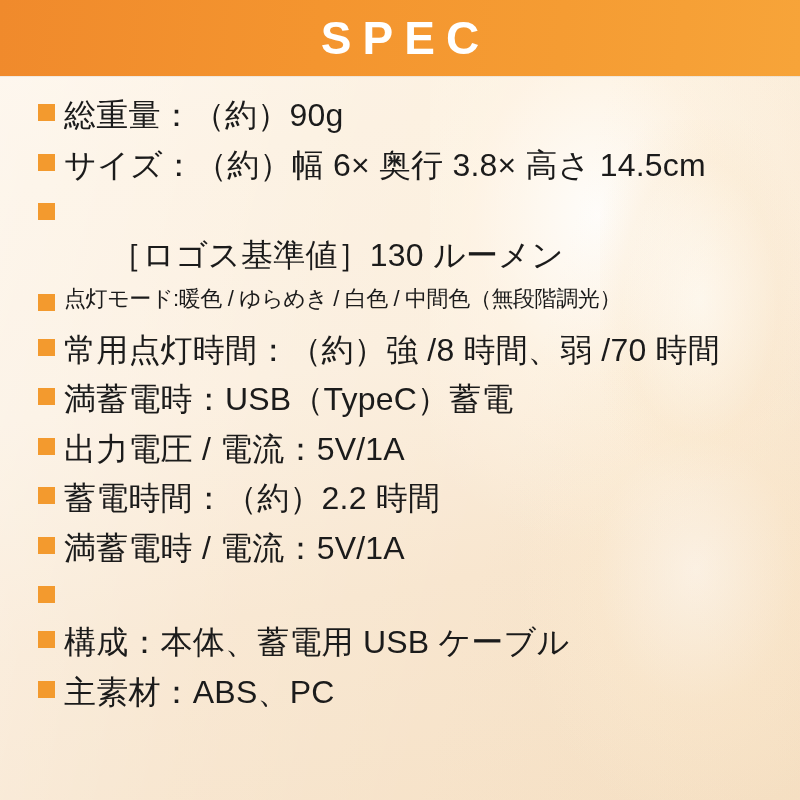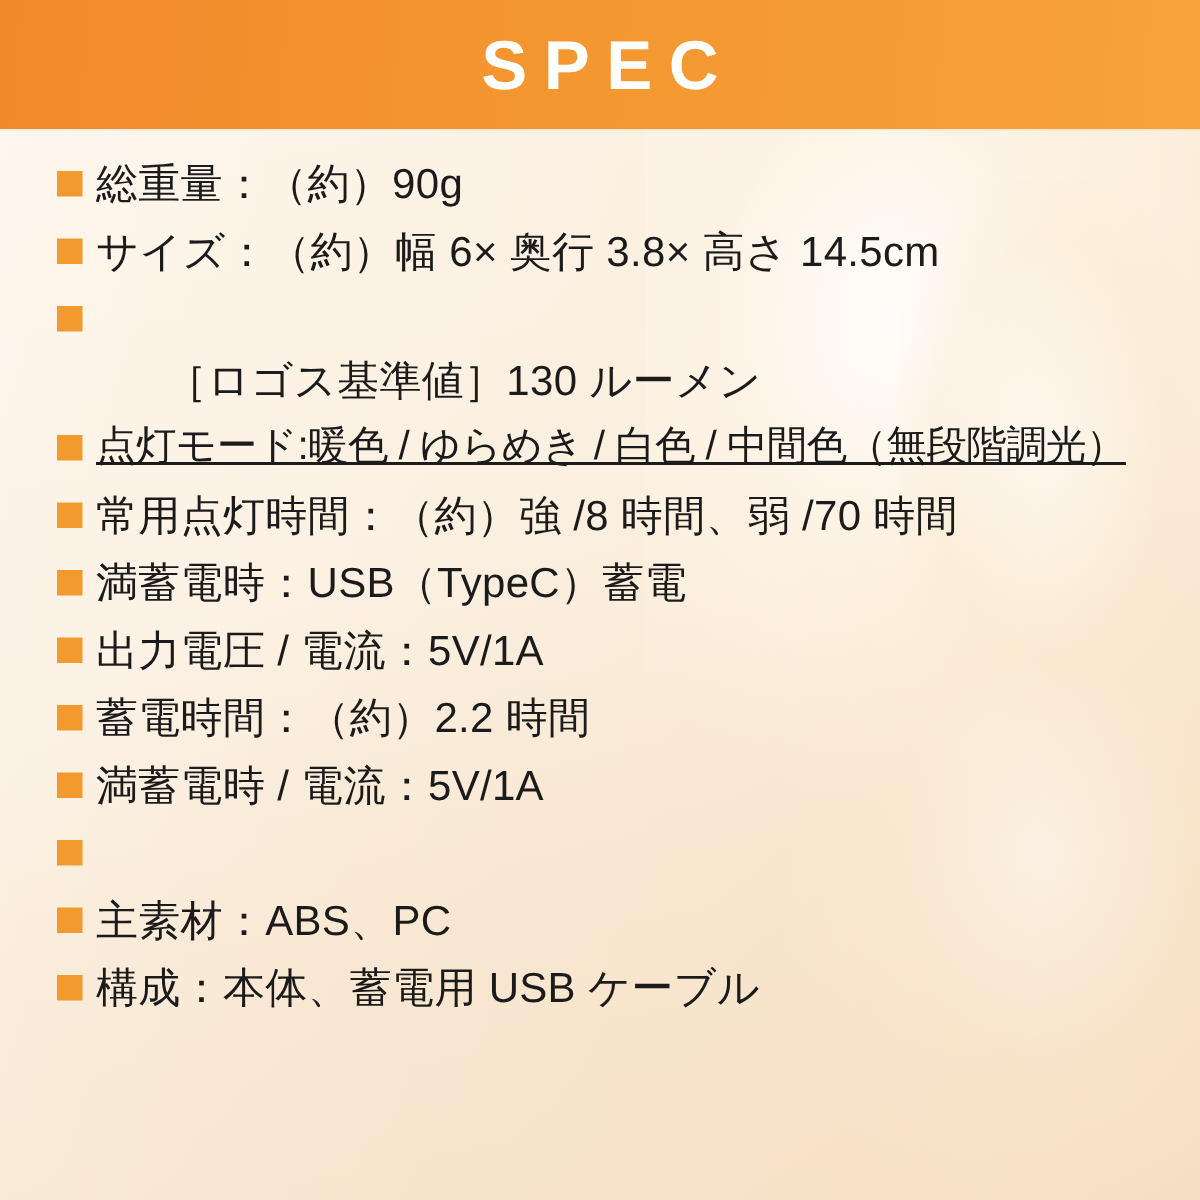--- a/index.html
+++ b/index.html
@@ -53,21 +53,21 @@
     left: 0;
     top: 0;
     width: 800px;
     height: 800px;
     background: linear-gradient(105deg, rgba(255,255,255,0.42) 0%, rgba(255,255,255,0.10) 38%, rgba(250,230,200,0.0) 62%, rgba(240,206,160,0.16) 100%);
     pointer-events: none;
   }
 
   .header {
     position: relative;
-    height: 86px;
+    height: 76px;
     background: linear-gradient(95deg, #f08a2c 0%, #f4952f 40%, #f59c33 70%, #f7a439 100%);
     display: flex;
     align-items: center;
     justify-content: center;
     box-shadow: 0 1px 0 rgba(0,0,0,0.05);
   }
   .header-title {
     color: #ffffff;
     font-size: 46px;
     font-weight: bold;
@@ -98,39 +98,38 @@
     margin-top: 10px;
     margin-right: 9px;
   }
   .bullet-spacer {
     flex: 0 0 auto;
     width: 17px;
     height: 17px;
     margin-right: 9px;
   }
   .spec-text {
-    font-size: 28px;
+    font-size: 32px;
     line-height: 1.33;
     color: #1b1b1b;
     font-family: "Liberation Sans", sans-serif;
     letter-spacing: 0.2px;
     white-space: nowrap;
   }
   .spec-item.continued {
     margin-top: -4px;
     margin-bottom: 7px;
   }
   .spec-item.continued .spec-text {
     padding-left: 46px;
     text-align: center;
   }
   .spec-item.tight .spec-text {
-    font-size: 27px;
+    font-size: 22px;
     letter-spacing: -0.4px;
-    text-decoration: underline;
   }
 </style>
 </head>
 <body>
 
 <div class="page">
   <div class="bg-glow-a"></div>
   <div class="bg-glow-b"></div>
   <div class="bg-glow-c"></div>
   <div class="bg-shade"></div>
@@ -177,20 +176,20 @@
     </li>
     <li class="spec-item">
       <span class="bullet"></span>
       <span class="spec-text">満蓄電時 / 電流：5V/1A</span>
     </li>
     <li class="spec-item">
       <span class="bullet"></span>
     </li>
     <li class="spec-item">
       <span class="bullet"></span>
-      <span class="spec-text">主素材：ABS、PC</span>
+      <span class="spec-text">構成：本体、蓄電用 USB ケーブル</span>
     </li>
     <li class="spec-item">
       <span class="bullet"></span>
-      <span class="spec-text">構成：本体、蓄電用 USB ケーブル</span>
+      <span class="spec-text">主素材：ABS、PC</span>
     </li>
   </ul>
 </div>
 
 </body></html>

